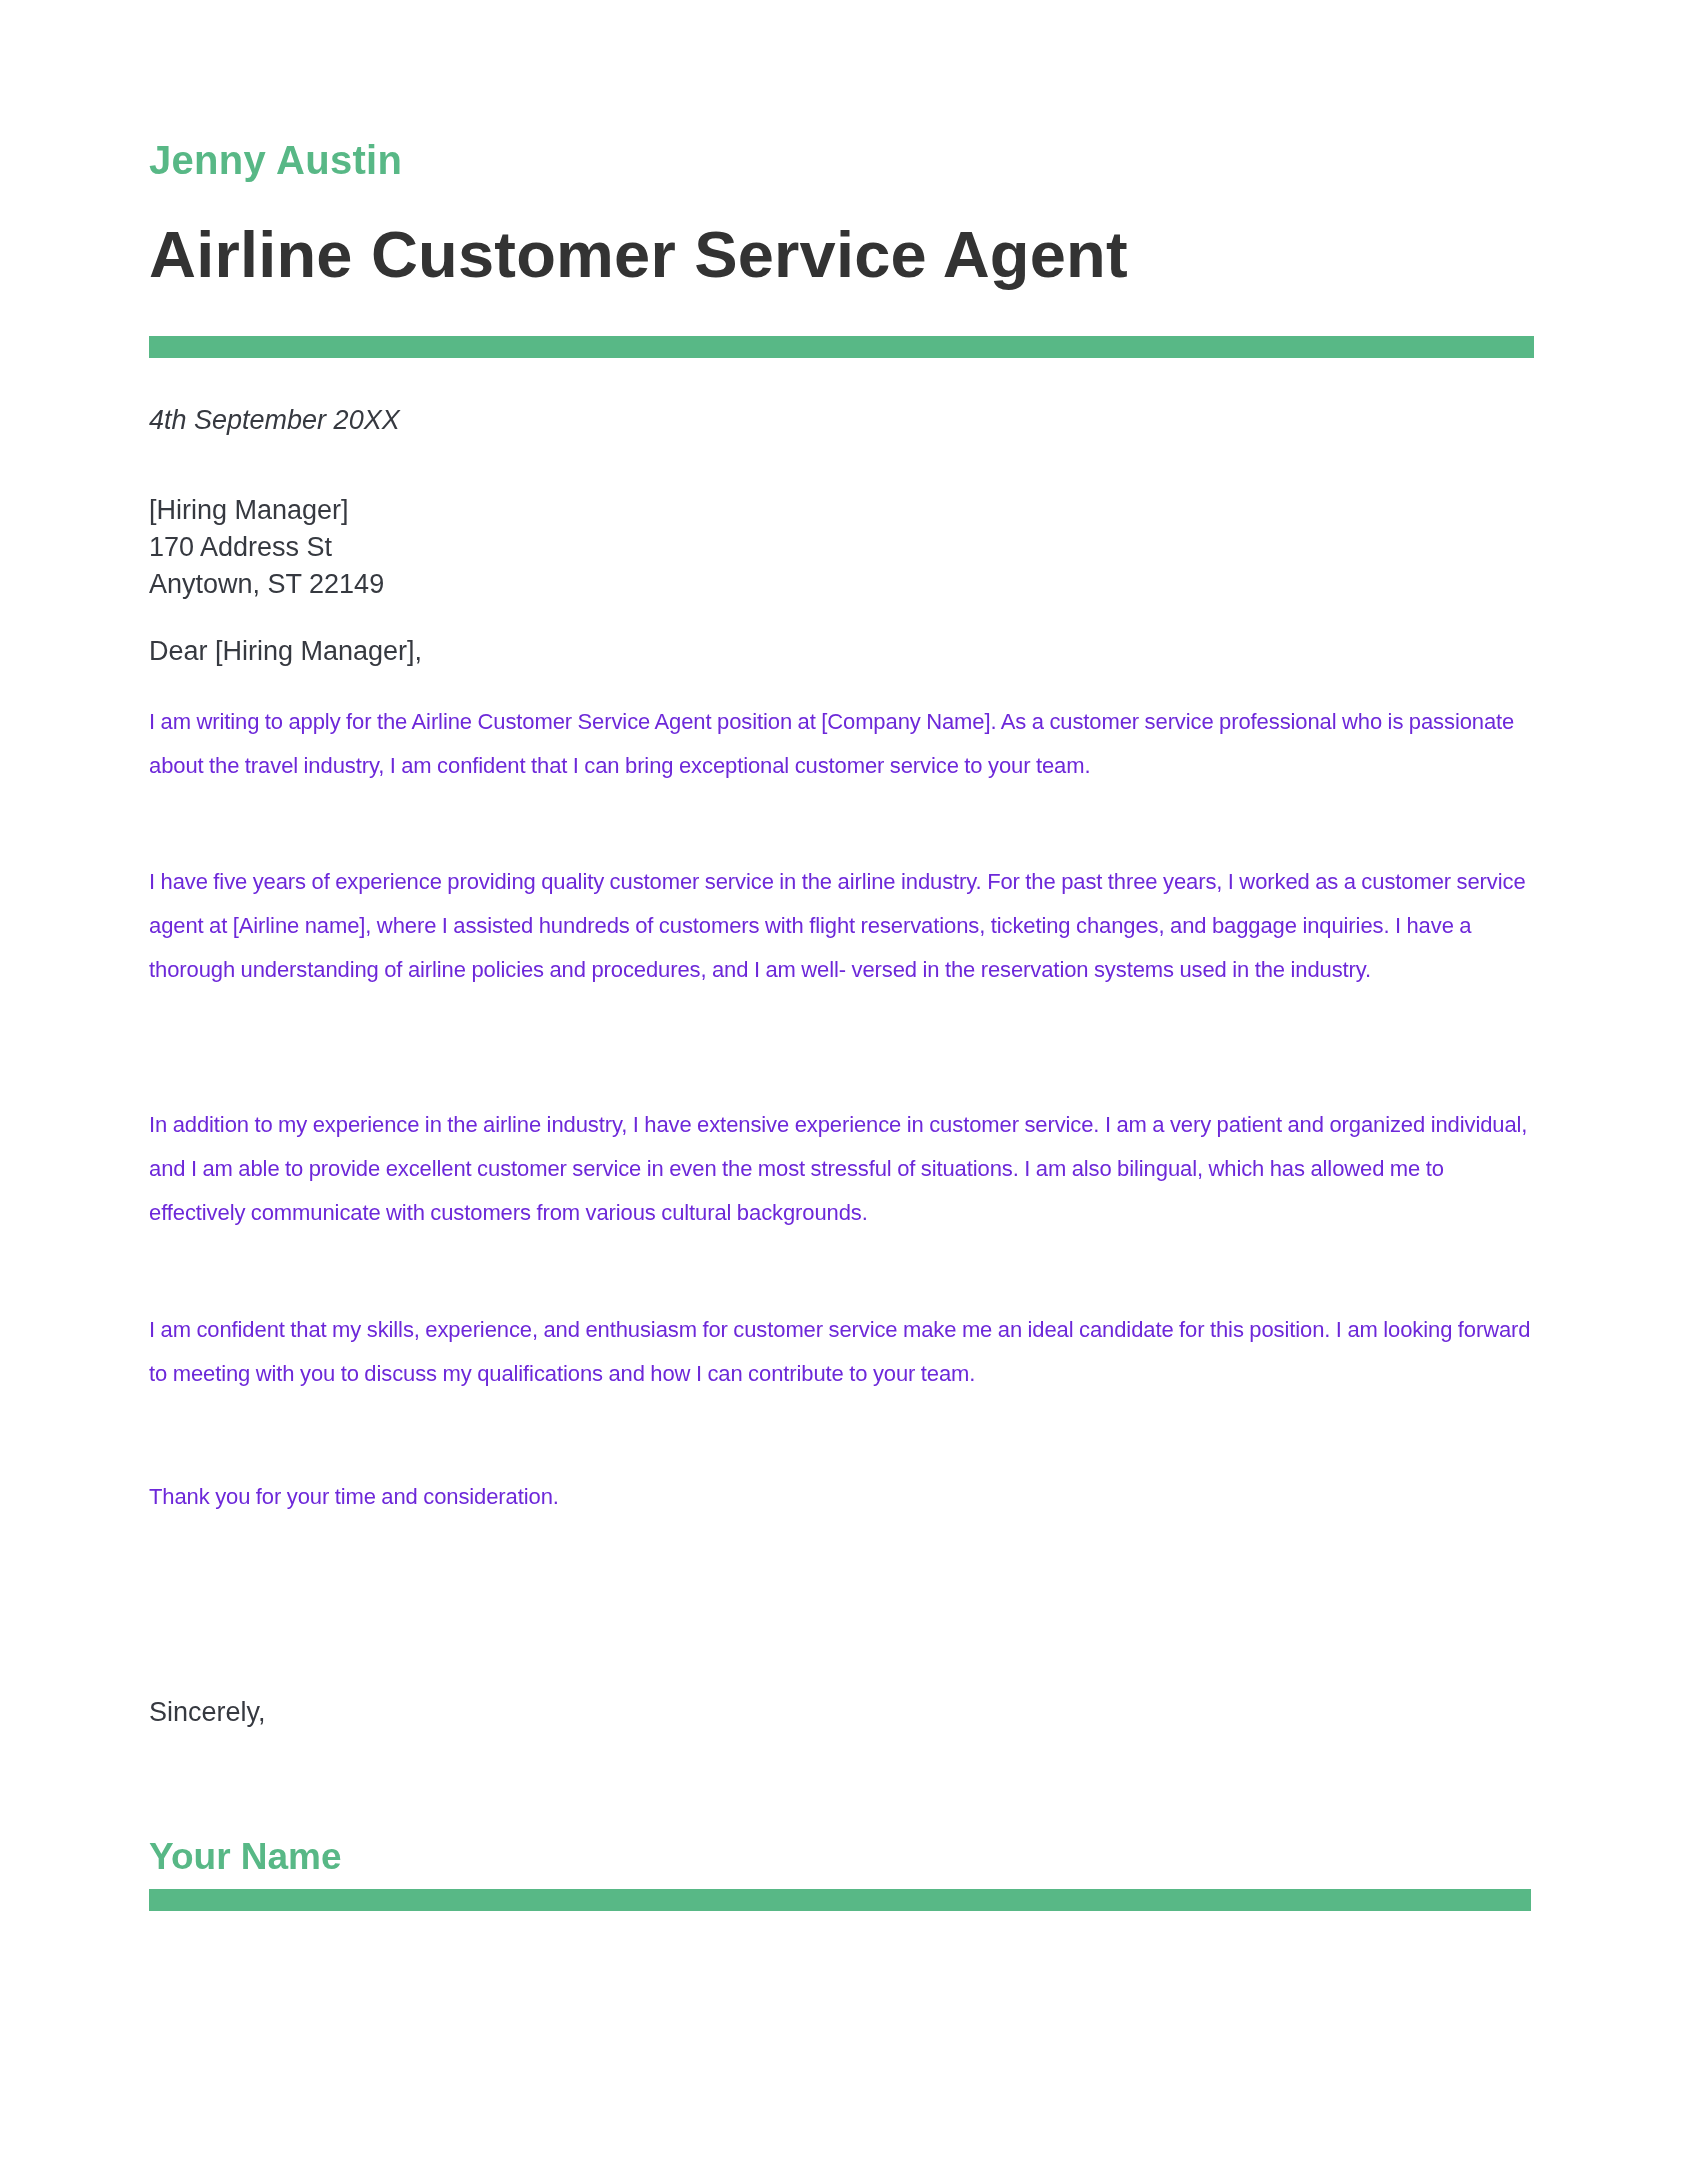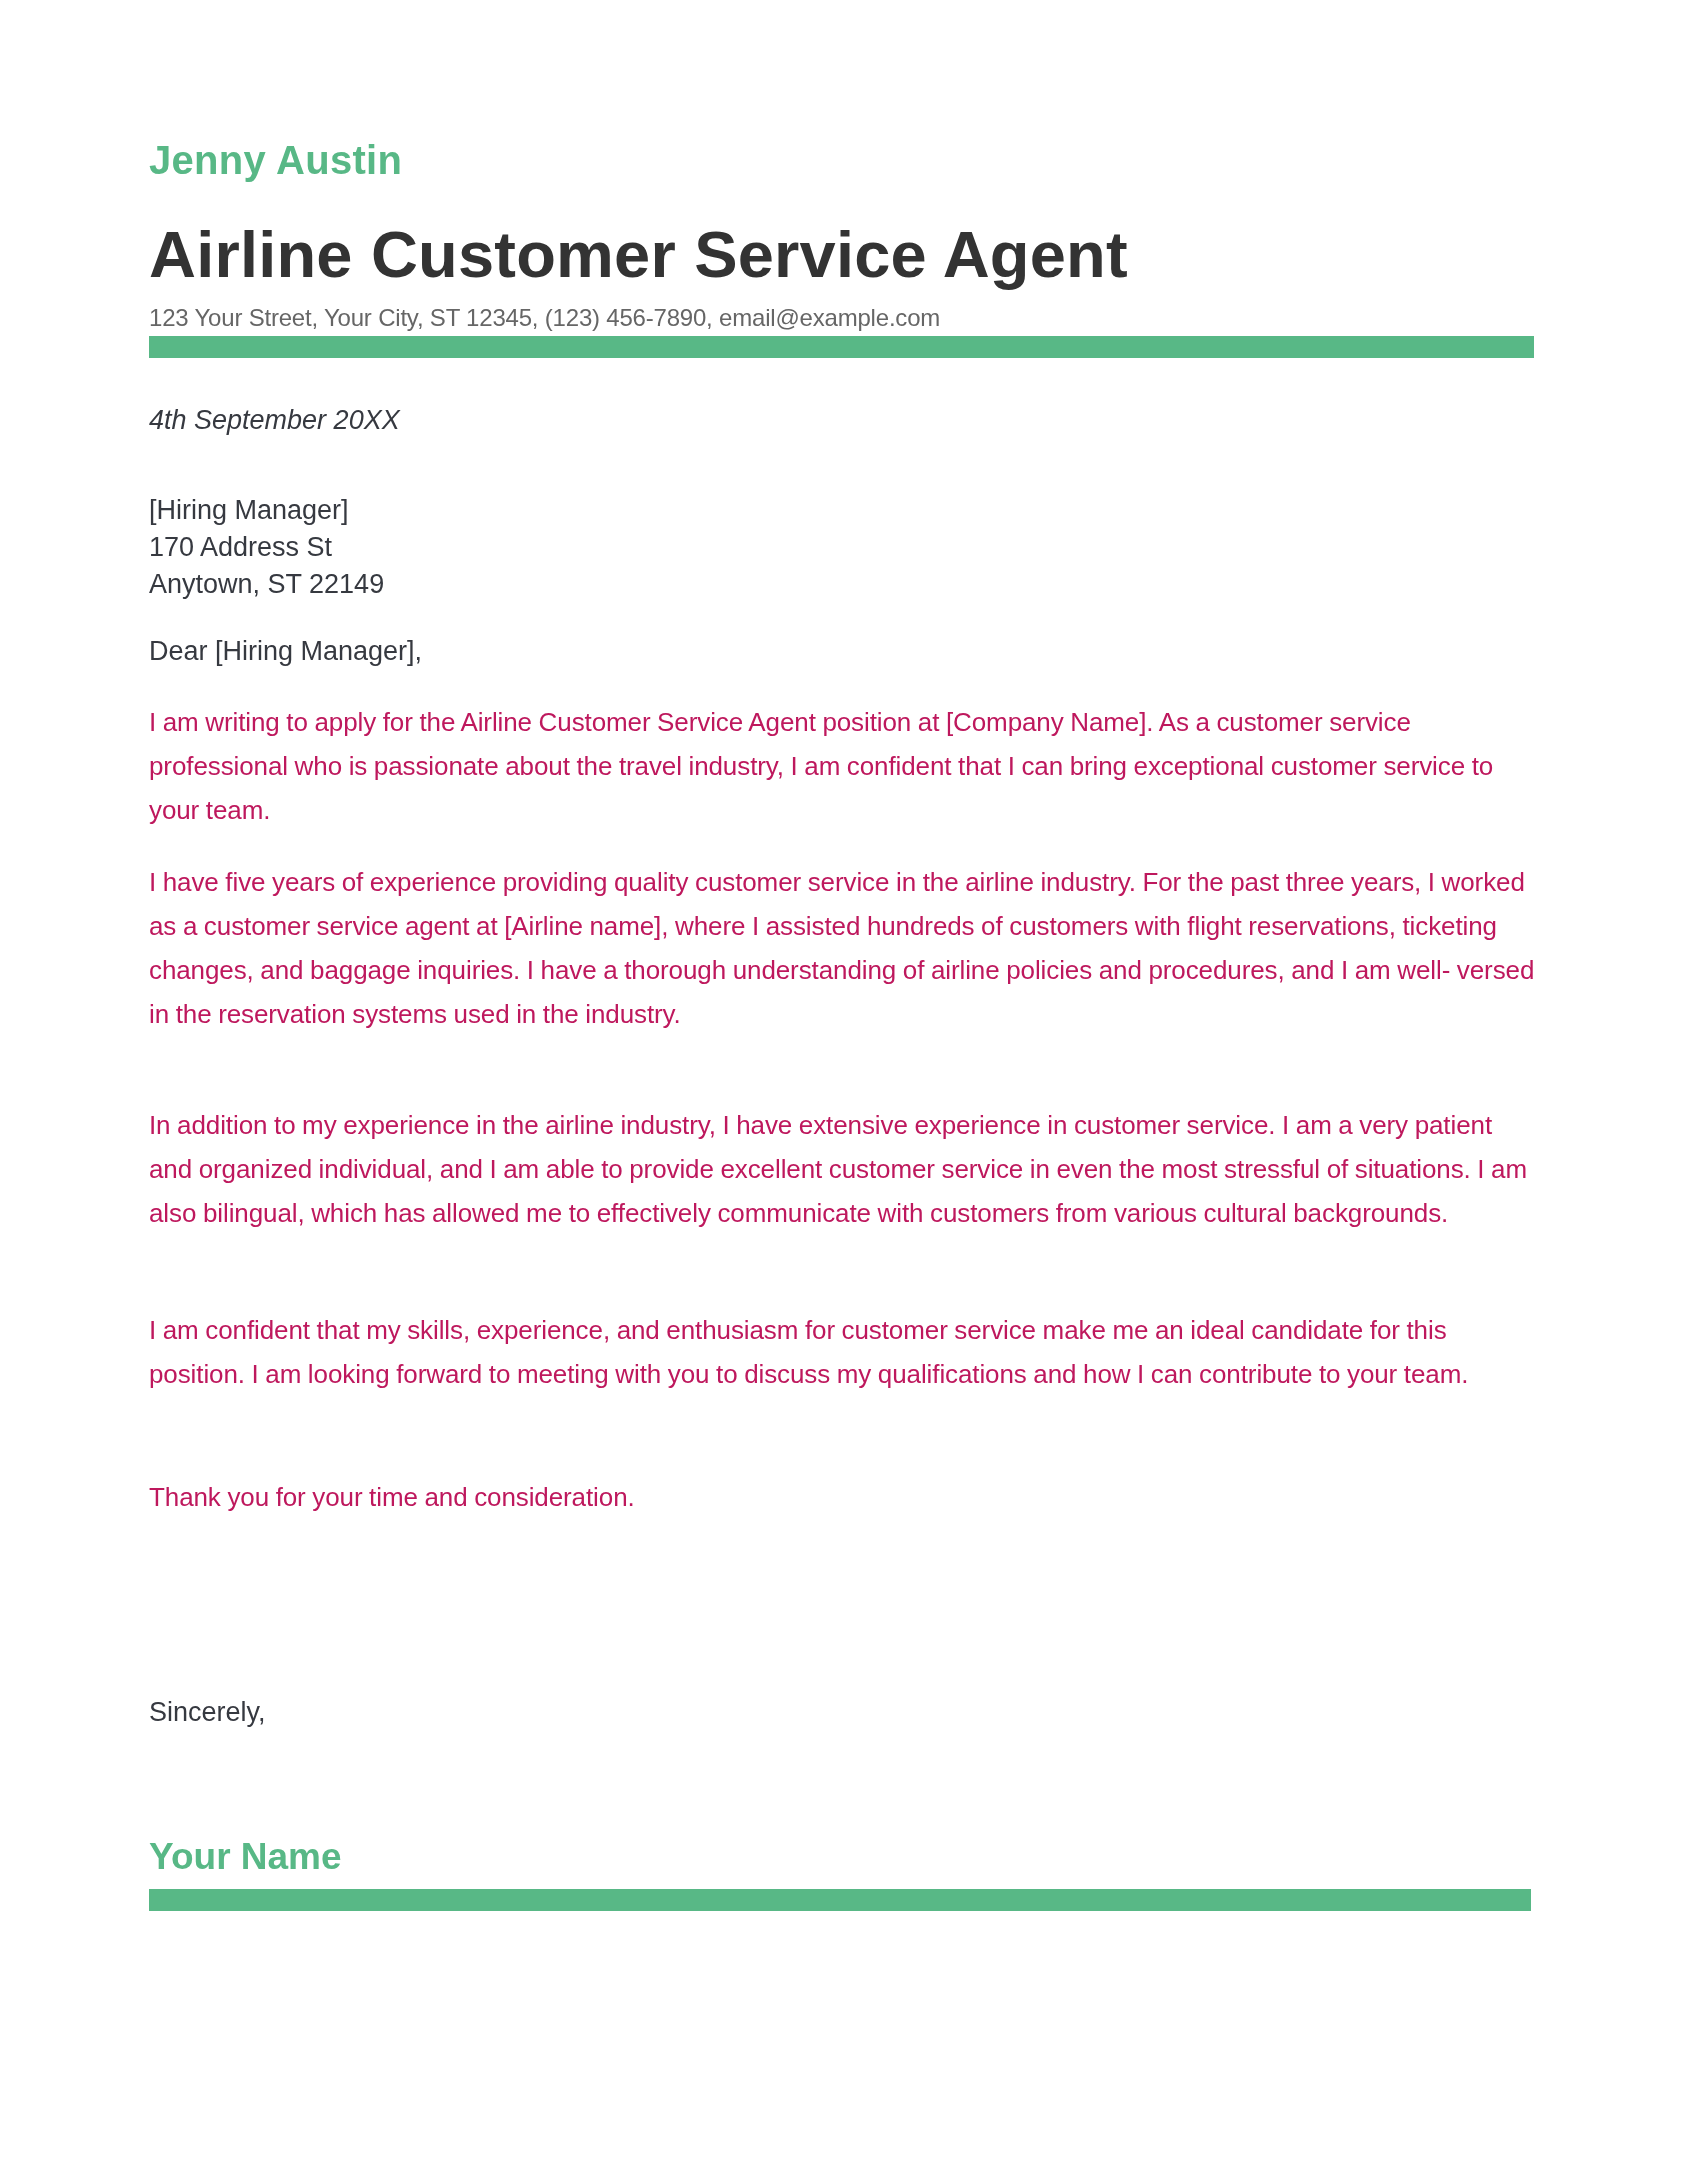--- a/index.html
+++ b/index.html
@@ -69,23 +69,23 @@
       line-height: 37px;
       font-size: 27px;
     }
     .recipient div { white-space: nowrap; }
     .salutation { left: 149px; top: 631px; line-height: 40px; }
 
     .paragraph {
       position: absolute;
       left: 149px;
       width: 1391px;
-      font-size: 26px;
+      font-size: 22px;
       line-height: 44px;
-      color: #be185d;
+      color: #6d28d9;
       margin: 0;
       letter-spacing: -0.1px;
       word-spacing: -0.5px;
     }
     .p1 { top: 700px; }
     .p2 { top: 860px; }
     .p3 { top: 1103px; }
     .p4 { top: 1308px; }
     .p5 { top: 1475px; }
 
@@ -99,21 +99,20 @@
       color: #58b886;
     }
   </style>
 </head>
 <body>
 
 <div class="page">
 
   <div class="abs sender-name">Jenny Austin</div>
   <div class="abs job-title">Airline Customer Service Agent</div>
-  <div class="abs contact-line">123 Your Street, Your City, ST 12345, (123) 456-7890, email@example.com</div>
   <div class="bar bar-top"></div>
 
   <div class="abs body-text date">4th September 20XX</div>
 
   <div class="recipient body-text">
     <div>[Hiring Manager]</div>
     <div>170 Address St</div>
     <div>Anytown, ST 22149</div>
   </div>
 

